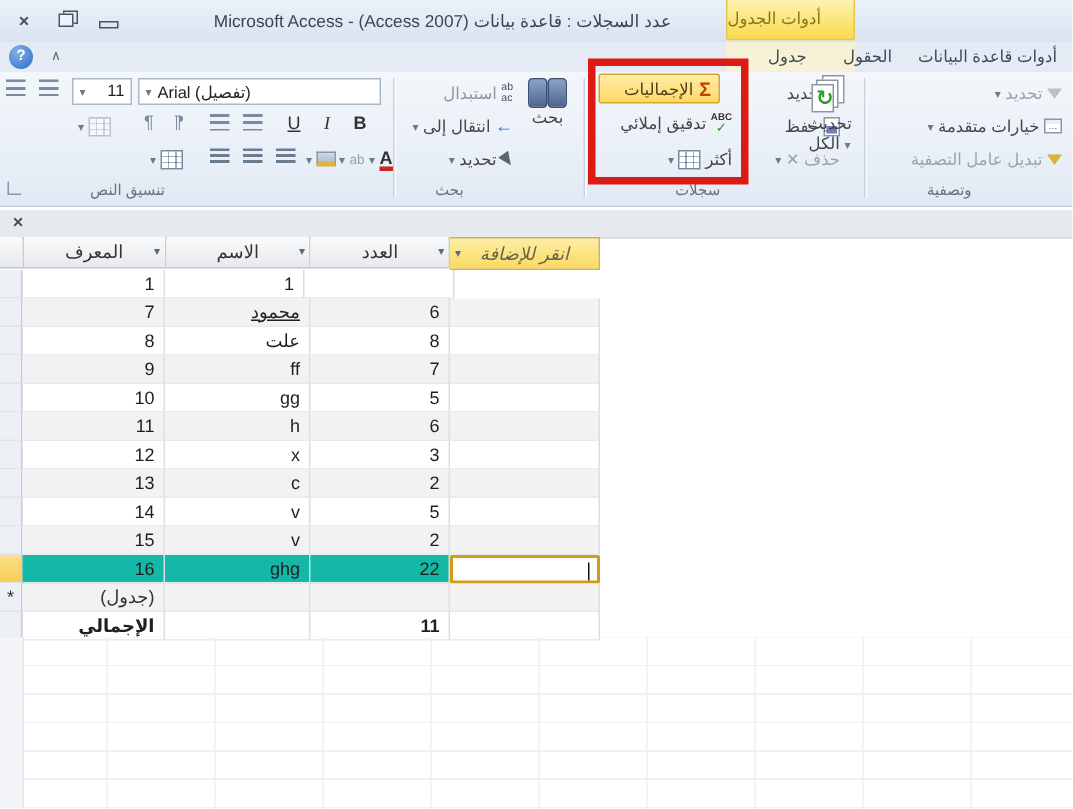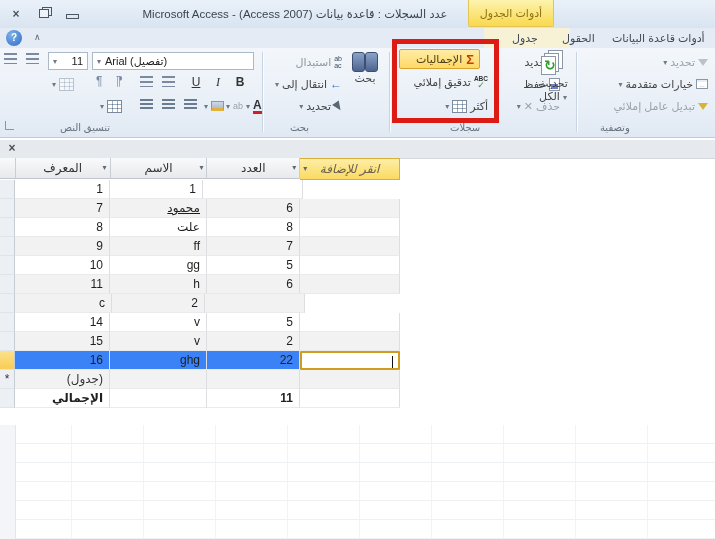--- a/index.html
+++ b/index.html
@@ -10,21 +10,21 @@
   
   .titlebar{left:0;top:0;width:715px;height:28px;background:linear-gradient(#eaf1f9,#d9e4f1);border-bottom:1px solid #cbd7e5;}
   .winbtn{top:8px;width:16px;height:13px;color:#4b5563;font-size:12px;line-height:12px;text-align:center;cursor:default;}
   .btn-close{left:8px;font-weight:bold;}
   .btn-restore{left:36px;}
   .restore-shape{position:absolute;left:3px;top:1px;width:8px;height:7px;border:1px solid #4b5563;background:#eef3f9;}
   .restore-shape2{position:absolute;left:6px;top:-1px;width:8px;height:7px;border:1px solid #4b5563;}
   .btn-min{left:64px;}
   .min-shape{position:absolute;left:2px;top:6px;width:11px;height:3px;border:1px solid #4b5563;background:#dfe7f1;}
   .title-text{left:100px;top:7px;width:390px;font-size:11.5px;color:#3c4450;text-align:center;direction:rtl;white-space:nowrap;}
-  .ctx-band{left:468px;top:0;width:86px;height:27px;background:linear-gradient(#fdf3ae,#f8d94e);border:1px solid #e3c455;border-top:none;border-radius:0 0 2px 2px;box-sizing:border-box;text-align:center;font-size:11px;color:#8f7119;line-height:26px;}
+  .ctx-band{left:484px;top:0;width:86px;height:27px;background:linear-gradient(#fdf3ae,#f8d94e);border:1px solid #e3c455;border-top:none;border-radius:0 0 2px 2px;box-sizing:border-box;font-size:11px;color:#8f7119;line-height:26px;}
 
   
   .tabrow{left:0;top:28px;width:715px;height:20px;background:#e4ebf5;}
   .ctx-tint{left:484px;top:0;width:86px;height:20px;background:#f7f1d6;}
   .help-btn{left:6px;top:2px;width:16px;height:16px;border-radius:50%;background:radial-gradient(circle at 35% 30%,#7fb2e8,#2f6cc4);color:#fff;font-size:10px;font-weight:bold;text-align:center;line-height:16px;}
   .collapse-btn{left:34px;top:4px;font-size:9px;color:#5b6670;}
   .rtab{top:0;height:20px;font-size:11px;color:#3f4a56;line-height:20px;cursor:default;}
   .rtab1{left:512px;width:50px;}
   .rtab2{left:562px;width:50px;}
   .rtab3{left:612px;width:103px;}
@@ -90,21 +90,21 @@
   .sheet{left:0;top:158px;width:715px;}
   .drow{position:relative;display:flex;width:400px;}
   .hcell{position:relative;height:20px;background:linear-gradient(#f9fafb,#e7e9ec);border-right:1px solid #c9ced4;border-bottom:1px solid #c2c7cd;font-size:12px;color:#333;display:flex;align-items:center;justify-content:center;}
   .hsel{width:15px;}
   .harrow{position:absolute;top:5px;font-size:8px;color:#5f6a76;}
   .harrow.right{right:3px;} .harrow.left{left:3px;}
   .hadd{background:linear-gradient(#fdeea6,#fbda62);border:1px solid #d8b13c;border-left:none;font-style:italic;color:#6b6150;}
   .dcell{height:19px;border-right:1px solid #dcdee1;border-bottom:1px solid #e8eaec;font-size:12px;color:#1f1f1f;display:flex;align-items:center;justify-content:flex-end;padding-right:6px;box-sizing:border-box;}
   .selcell{width:15px;background:#eceff3;border-right:1px solid #c6ccd3;border-bottom:1px solid #e0e3e8;height:19px;box-sizing:border-box;display:flex;align-items:center;justify-content:center;font-size:12px;color:#333;}
   .row-gray .dcell{background:#f2f2f2;}
-  .row-sel .dcell{background:#3b82f6;}
+  .row-sel .dcell{background:#14b8a6;}
   .row-sel .selcell{background:linear-gradient(#fce08a,#f9cd55);}
   .focus-cell{position:relative;background:#fff !important;border:2px solid #cf9c1d !important;border-radius:1px;}
   .caret{position:absolute;right:5px;top:3px;width:1px;height:12px;background:#111;}
   .bold{font-weight:bold;}
   .newrow-label{color:#333;}
 
   
   .belowgrid{left:0;top:425px;width:715px;height:114px;
     background:
       repeating-linear-gradient(to bottom,rgba(0,0,0,0) 0 18px,#eef1f4 18px 19px),
@@ -271,24 +271,24 @@
       <span class="dd">▾</span>
       <span>تحديد</span>
       <span class="funnel"></span>
     </div>
     <div class="abs smallbtn" style="left:596px;top:27px;width:112px;">
       <span class="dd">▾</span>
       <span>خيارات متقدمة</span>
       <span class="winopt-icon">…</span>
     </div>
     <div class="abs smallbtn disabled" style="left:596px;top:49px;width:112px;">
-      <span>تبديل عامل إملائي</span>
+      <span>تبديل عامل التصفية</span>
       <span class="funnel gold"></span>
     </div>
-    <div class="abs glabel" style="left:600px;width:70px;">وتصفية</div>
+    <div class="abs glabel" style="left:618px;width:70px;">وتصفية</div>
   </div>
 
   <div class="abs red-rect"></div>
 
   <div class="abs docstrip">
     <div class="abs tabclose">×</div>
   </div>
 
   <div class="abs sheet">
     <div class="drow" id="dsHeader">
@@ -345,22 +345,30 @@
           <div class="dcell" style="width: 93px;">5</div>
           <div class="dcell" style="width: 100px;"></div>
         </div>
         <div class="drow row-gray">
           <div class="selcell"></div>
           <div class="dcell" style="width: 95px;">11</div>
           <div class="dcell" style="width: 97px;">h</div>
           <div class="dcell" style="width: 93px;">6</div>
           <div class="dcell" style="width: 100px;"></div>
         </div>
-        <div class="drow row-gray">
-          <div class="selcell"></div>
+        <div class="drow">
+          <div class="selcell"></div>
+          <div class="dcell" style="width: 95px;">12</div>
+          <div class="dcell" style="width: 97px;">x</div>
+          <div class="dcell" style="width: 93px;">3</div>
+          <div class="dcell" style="width: 100px;"></div>
+        </div>
+        <div class="drow row-gray">
+          <div class="selcell"></div>
+          <div class="dcell" style="width: 95px;">13</div>
           <div class="dcell" style="width: 97px;">c</div>
           <div class="dcell" style="width: 93px;">2</div>
           <div class="dcell" style="width: 100px;"></div>
         </div>
         <div class="drow">
           <div class="selcell"></div>
           <div class="dcell" style="width: 95px;">14</div>
           <div class="dcell" style="width: 97px;">v</div>
           <div class="dcell" style="width: 93px;">5</div>
           <div class="dcell" style="width: 100px;"></div>

